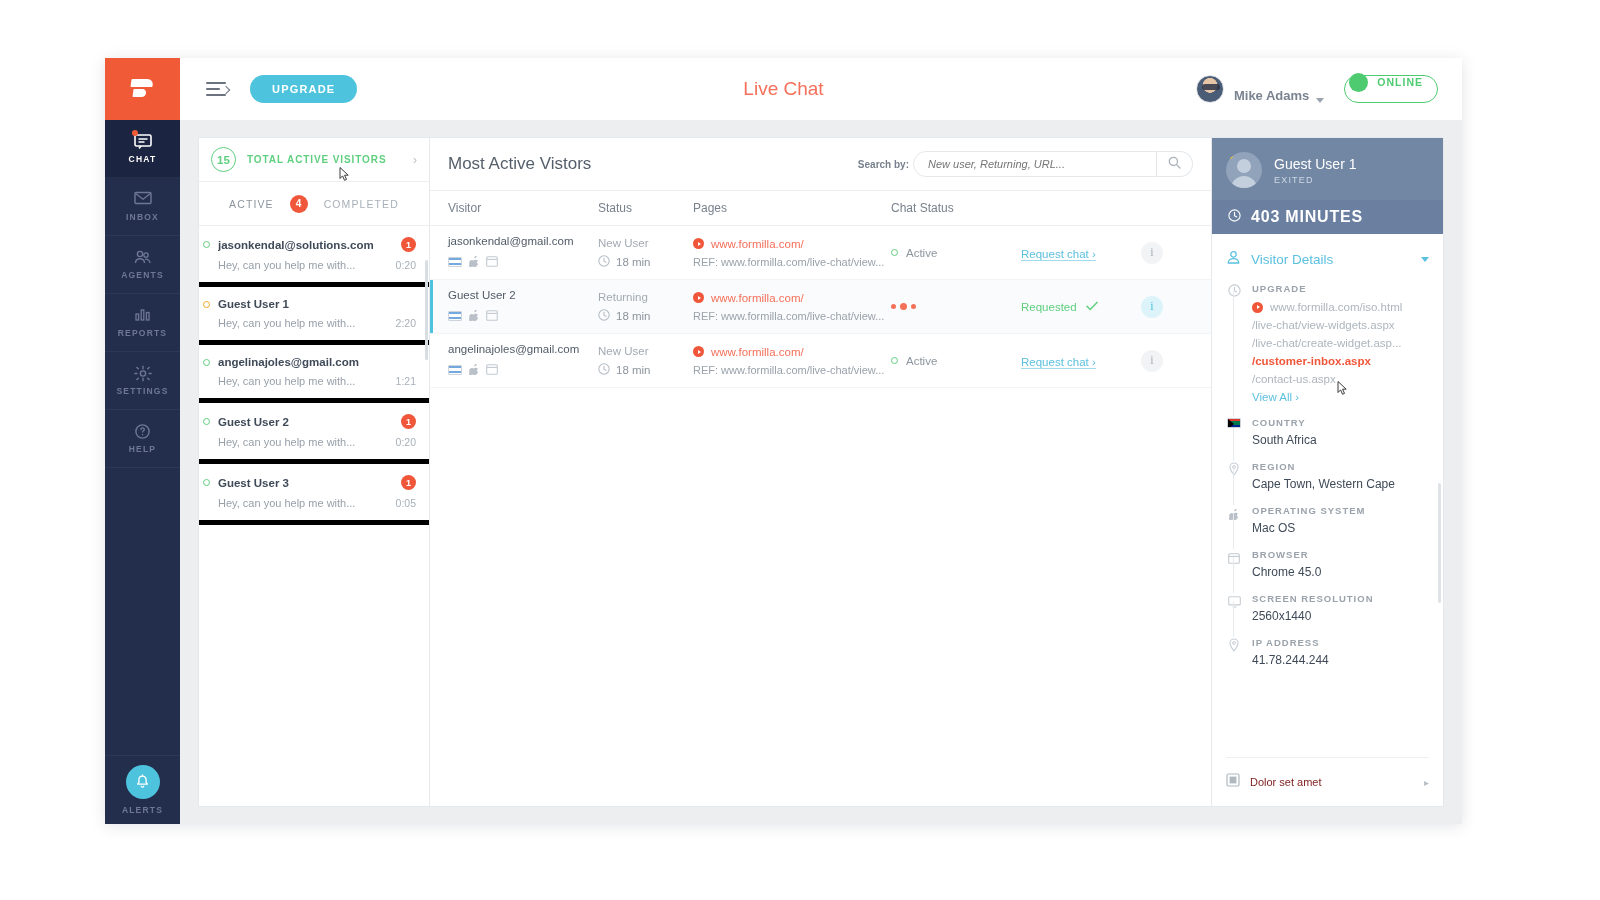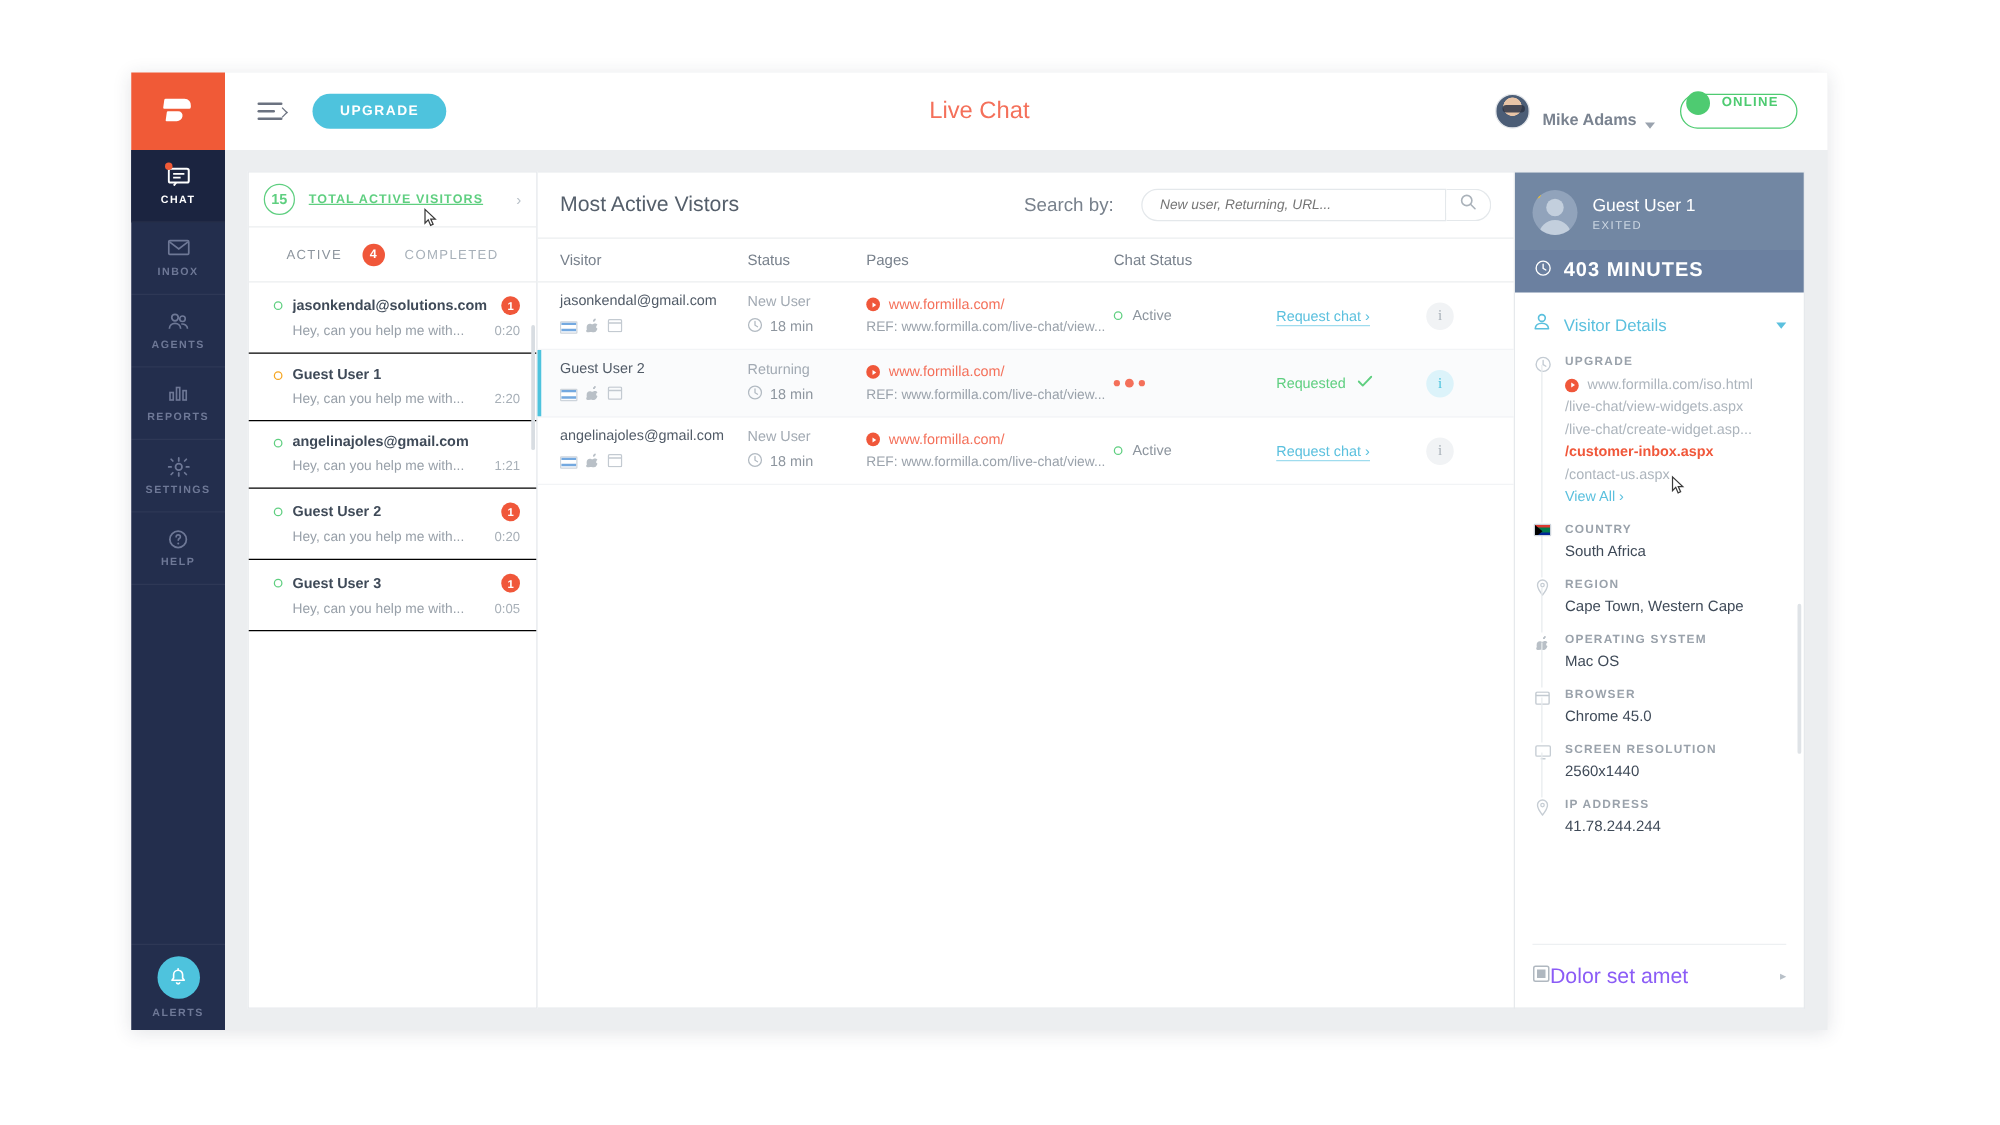--- a/index.html
+++ b/index.html
@@ -112,30 +112,30 @@
     width:232px; flex:0 0 232px; background:#ffffff;
     margin:17px 0 17px 18px; border:1px solid #e6e9ec;
     display:flex; flex-direction:column; position:relative;
   }
   .tav { height:44px; display:flex; align-items:center; padding:0 12px; border-bottom:1px solid #eceef0; cursor:pointer; }
   .tav-badge {
     width:25px; height:25px; border-radius:50%; border:1.5px solid #5fcf80;
     color:#5fcf80; font-size:11.5px; font-weight:bold;
     display:flex; align-items:center; justify-content:center;
   }
-  .tav-text { margin-left:11px; font-size:10px; font-weight:bold; letter-spacing:0.9px; color:#5fcf80;text-decoration:underline; }
+  .tav-text { margin-left:11px; font-size:10px; font-weight:bold; letter-spacing:0.9px; color:#5fcf80; }
   .tav-arrow { margin-left:auto; color:#b8c0c8; font-size:12px; }
   .tabs { height:44px; display:flex; align-items:center; justify-content:center; gap:16px; border-bottom:1px solid #eceef0; padding:0 14px; }
   .tab { font-size:10.5px; letter-spacing:1.1px; color:#a7b0b9; cursor:pointer; }
   .tab.sel { color:#8c949d; }
   .tab-badge {
     width:18px; height:18px; border-radius:50%; background:#f0573a; color:#fff;
     font-size:10px; font-weight:bold; display:flex; align-items:center; justify-content:center;
   }
-  .conv { padding:11px 13px 11px 20px; border-bottom:1px solid #000000; cursor:pointer; }
+  .conv { padding:11px 13px 11px 4px; border-bottom:5px solid #000000; cursor:pointer; }
   .conv-top { display:flex; align-items:center; }
   .cdot { width:7px; height:7px; border-radius:50%; border:1.5px solid #5fcf80; margin-right:8px; flex:0 0 7px; }
   .cdot.amber { border-color:#f5a623; }
   .conv-name { font-size:11.5px; color:#3f4a58; font-weight:bold; white-space:nowrap; overflow:hidden; text-overflow:ellipsis; }
   .conv-count {
     margin-left:auto; width:15px; height:15px; border-radius:50%; background:#f0573a;
     color:#fff; font-size:9px; font-weight:bold; display:flex; align-items:center; justify-content:center; flex:0 0 15px;
   }
   .conv-bot { display:flex; align-items:center; margin-top:7px; padding-left:15px; }
   .conv-msg { font-size:11px; color:#98a0a9; white-space:nowrap; overflow:hidden; text-overflow:ellipsis; }
@@ -146,21 +146,21 @@
   }
 
   
   .main {
     flex:1; background:#ffffff; margin:17px 0 17px 0; border:1px solid #e6e9ec; border-left:none;
     display:flex; flex-direction:column; min-width:0;
   }
   .main-head { height:52px; display:flex; align-items:center; padding:0 18px 0 18px; }
   .main-title { font-size:17px; color:#555f6b; font-weight:400; }
   .search-wrap { margin-left:auto; display:flex; align-items:center; }
-  .search-label { font-size:15px; color:#78818c; font-weight:normal; margin-right:22px; }
+  .search-label { font-size:10px; color:#78818c; font-weight:bold; margin-right:4px; }
   .search-box { width:244px; height:26px; border:1px solid #e4e8eb; border-radius:13px 0 0 13px; display:flex; align-items:center; padding:0 14px; }
   .search-box input {
     border:none; outline:none; width:100%; font-size:11px; color:#9aa2ab;
     font-style:italic; font-family:"Liberation Sans", sans-serif; background:transparent;
   }
   .search-btn {
     width:36px; height:26px; border:1px solid #e4e8eb; border-left:none; border-radius:0 13px 13px 0;
     display:flex; align-items:center; justify-content:center; cursor:pointer; background:#fff;
   }
   .thead { display:flex; height:36px; align-items:center; border-top:1px solid #eceef0; border-bottom:1px solid #eceef0; padding:0 18px; }
@@ -231,21 +231,21 @@
   .vw-item.hot { color:#f0573a; font-weight:bold; }
   .vw-all { font-size:11.5px; color:#5bc0de; cursor:pointer; margin-top:2px; }
   .flag-za { width:14px;height:10px;border-radius:1px;overflow:hidden;position:relative;border:1px solid #cdd4db; }
   .flag-za .b1{position:absolute;left:0;top:0;width:100%;height:33%;background:#de3831;}
   .flag-za .b2{position:absolute;left:0;top:33%;width:100%;height:34%;background:#fff;}
   .flag-za .b3{position:absolute;left:0;bottom:0;width:100%;height:33%;background:#002395;}
   .flag-za .gy{position:absolute;left:0;top:30%;width:100%;height:40%;background:#007a4d;}
   .flag-za .tri{position:absolute;left:0;top:0;width:0;height:0;border-left:6px solid #000;border-top:5px solid transparent;border-bottom:5px solid transparent;}
   .d-divider { height:1px; background:#edf0f2; margin:18px 14px 0 14px; }
   .d-foot { padding:15px 14px; display:flex; align-items:center; cursor:pointer; }
-  .d-foot-t { margin-left:0; font-size:17px; color:#8b5cf6; }
+  .d-foot-t { margin-left:10px; font-size:11px; color:#7f1d1d; }
   .d-foot-a { margin-left:auto; color:#b8c0c8; font-size:10px; }
   .d-scrollbar { position:absolute; right:2px; top:345px; width:3px; height:120px; background:#dfe3e7; border-radius:2px; cursor:pointer; }
 
   
   .cursor { position:absolute; width:13px; height:18px; pointer-events:none; z-index:50; }
   .cursor svg { display:block; }
 </style>
 </head>
 <body>
 

